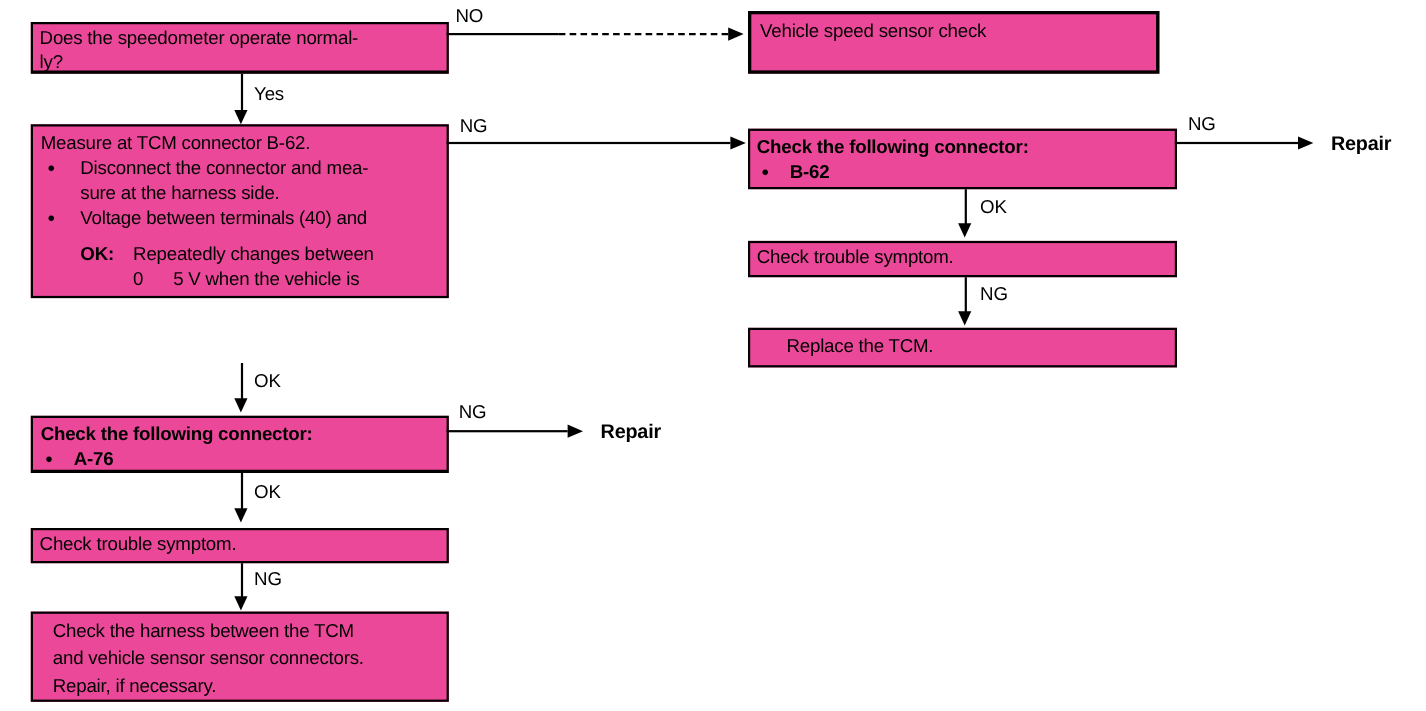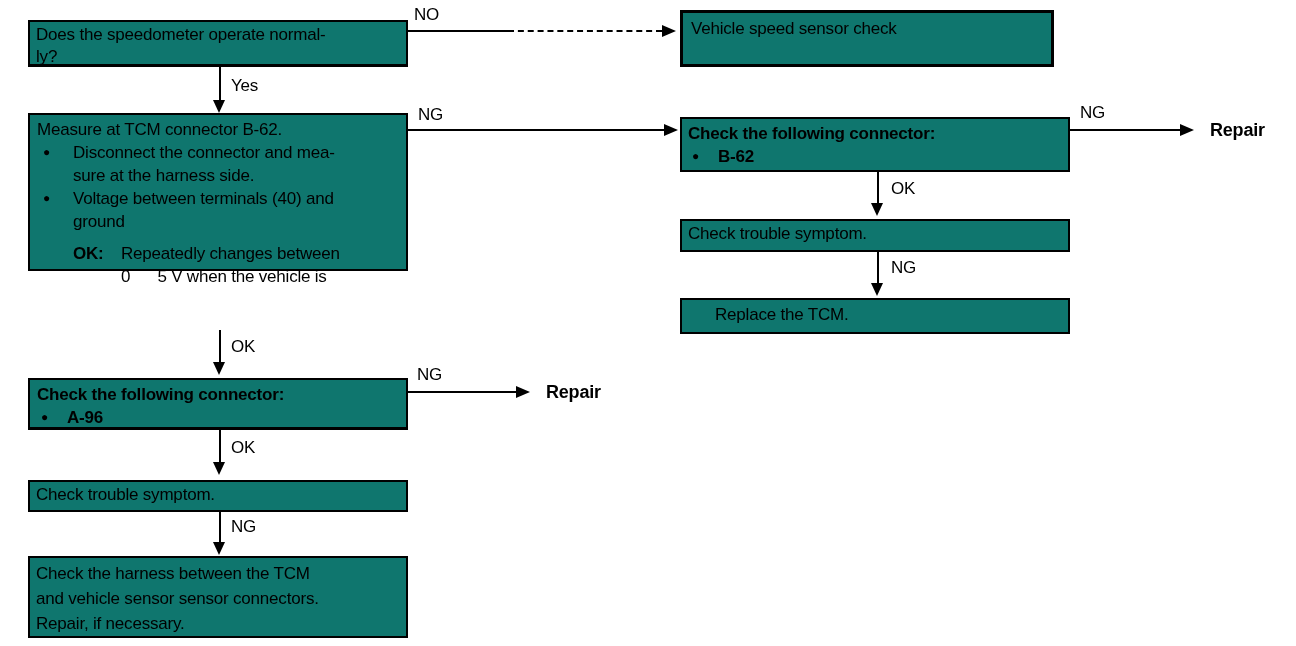--- a/index.html
+++ b/index.html
@@ -3,30 +3,30 @@
 <meta charset="utf-8">
 <style>
   html,body { margin:0; padding:0; background:#ffffff; }
   .canvas {
     position:relative; width:1296px; height:646px; background:#ffffff;
     font-family:"Liberation Sans", sans-serif; color:#000;
     letter-spacing:-0.2px; overflow:hidden;
   }
   .box {
     position:absolute; box-sizing:border-box;
-    border:2px solid #000; background:#0f766e;
+    border:2px solid #000; background:#ec4899;
     padding:2px 6px; font-size:17px; line-height:22px;
   }
   .bold { font-weight:bold; }
   
   #box-a  { left:28px;  top:20px;  width:380px; height:47px;  border-bottom-width:3px; }
   #box-b  { left:28px;  top:113px; width:380px; height:158px; line-height:23px; padding:3px 7px; }
   #box-f  { left:28px;  top:378px; width:380px; height:52px;  line-height:23px; padding:3px 7px; border-bottom-width:3px; }
   #box-g  { left:28px;  top:480px; width:380px; height:32px; }
-  #box-h  { left:28px;  top:556px; width:380px; height:82px;  line-height:25px; padding:3px 6px; }
+  #box-h  { left:28px;  top:556px; width:380px; height:82px;  line-height:25px; padding:3px 18px; }
   #box-tr { left:680px; top:10px;  width:374px; height:57px;  border-width:3px; padding:5px 8px; }
   #box-c  { left:680px; top:117px; width:390px; height:55px;  line-height:23px; padding:3px 6px; }
   #box-d  { left:680px; top:219px; width:390px; height:33px; }
   #box-e  { left:680px; top:298px; width:390px; height:36px;  padding-top:4px;padding-left:33px; }
   
   .b-item { display:flex; }
   .b-dot  { width:36px; box-sizing:border-box; padding-left:6px; font-size:12px; }
   .b-dot2 { width:30px; box-sizing:border-box; padding-left:4px; font-size:12px; }
   .b-text { flex:1; }
   
@@ -75,21 +75,20 @@
       <span class="b-dot">●</span>
       <span class="b-text">
         <div>Disconnect the connector and mea-</div>
         <div>sure at the harness side.</div>
       </span>
     </div>
     <div class="b-item">
       <span class="b-dot">●</span>
       <span class="b-text">
         <div>Voltage between terminals (40) and</div>
-        <div>ground</div>
       </span>
     </div>
     <div class="ok-row">
       <span class="ok-key">OK:</span>
       <span class="ok-text">
         <div>Repeatedly changes between</div>
         <div>0      5 V when the vehicle is</div>
       </span>
     </div>
   </div>
@@ -128,21 +127,21 @@
   </div>
 
   <div class="vline" style="left:219px; top:330px; height:33px;"></div>
   <div class="arr-d" style="left:213px; top:362px;"></div>
   <div class="lbl" style="left:231px; top:337px;">OK</div>
 
   <div class="box bold" id="box-f">
     <div>Check the following connector:</div>
     <div class="b-item">
       <span class="b-dot2">●</span>
-      <span class="b-text">A-96</span>
+      <span class="b-text">A-76</span>
     </div>
   </div>
 
   <div class="lbl" style="left:417px; top:365px;">NG</div>
   <div class="hline" style="left:406px; top:391px; width:110px;"></div>
   <div class="arr-r" style="left:516px; top:386px;"></div>
   <div class="result" style="left:546px; top:382px;">Repair</div>
 
   <div class="vline" style="left:219px; top:430px; height:33px;"></div>
   <div class="arr-d" style="left:213px; top:462px;"></div>

